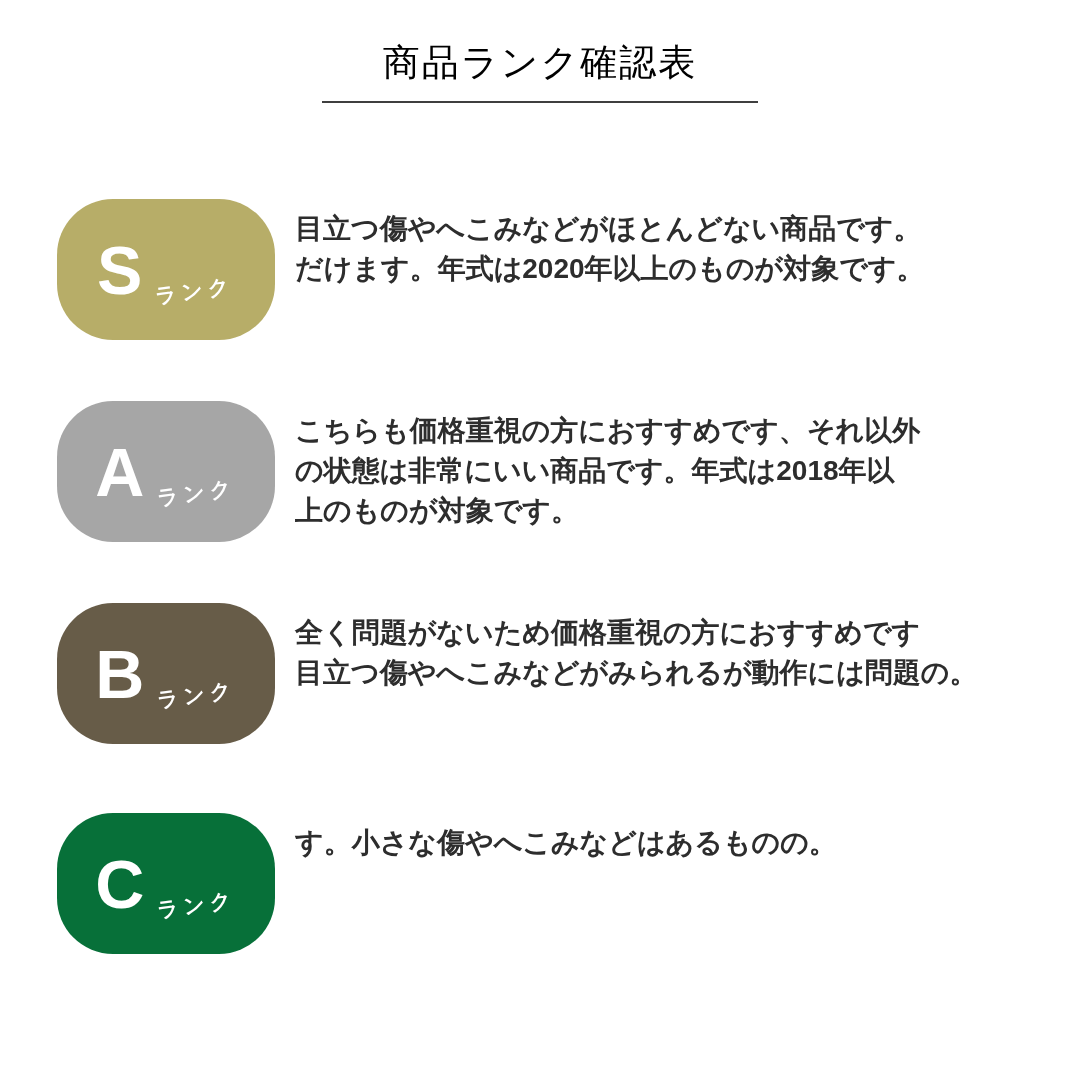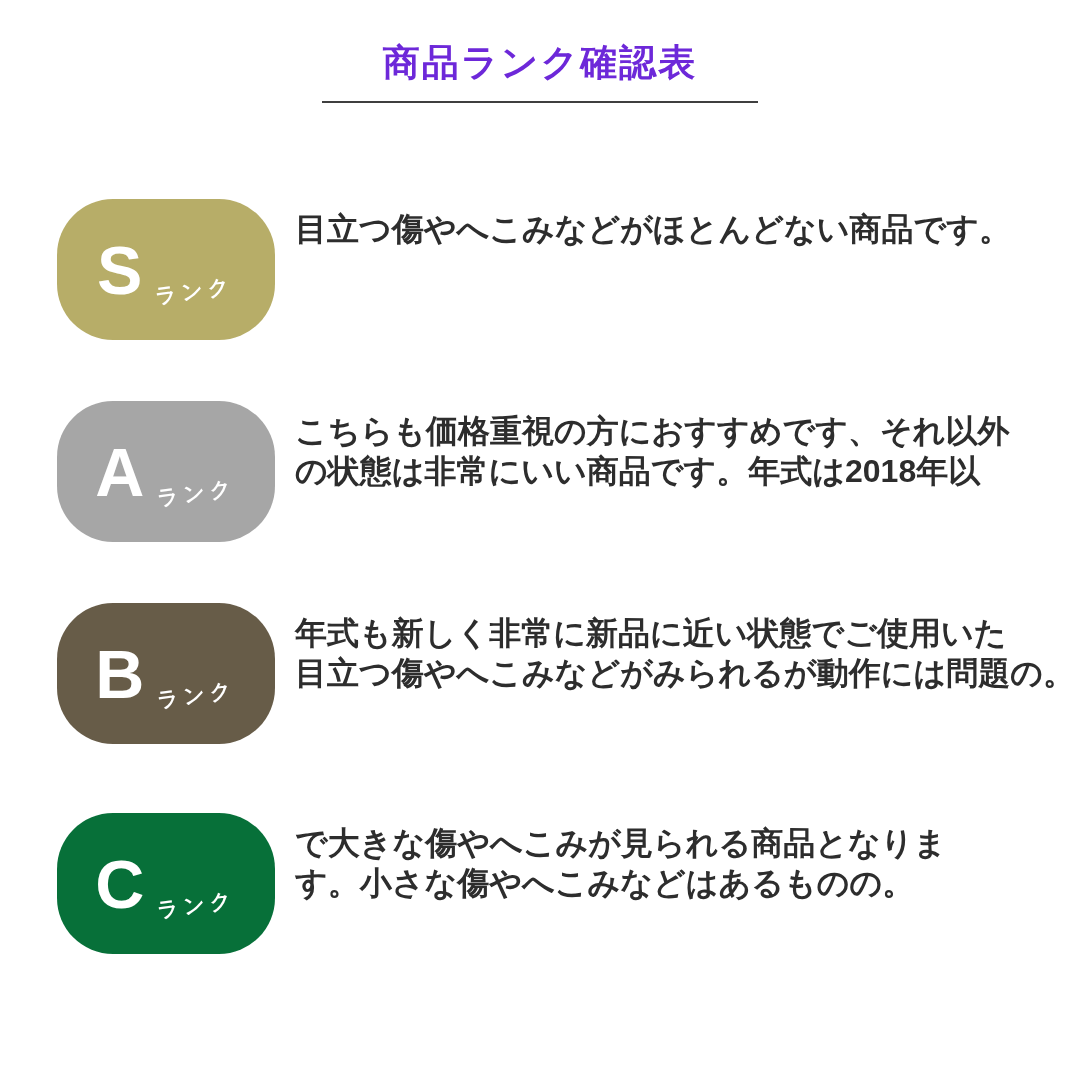--- a/index.html
+++ b/index.html
@@ -21,23 +21,23 @@
   }
 
   
   .header {
     padding-top: 40px;
     text-align: center;
   }
   .page-title {
     margin: 0;
     font-size: 37px;
-    font-weight: bold;
+    font-weight: normal;
     letter-spacing: 2px;
-    color: #6d28d9;
+    color: #000000;
     line-height: 1.25;
   }
   .title-underline {
     width: 436px;
     height: 2px;
     background: #3f3f3f;
     margin: 15px auto 0 auto;
   }
 
   
@@ -75,21 +75,21 @@
     font-weight: bold;
     letter-spacing: 5px;
     margin-left: 13px;
     margin-top: 42px;
     transform: rotate(-8deg);
   }
 
   .rank-desc {
     margin-left: 20px;
     padding-top: 10px;
-    font-size: 32px;
+    font-size: 28px;
     line-height: 40px;
     font-weight: 600;
     color: #2d2d2d;
     white-space: nowrap;
   }
   .desc-line {
     height: 40px;
   }
 </style>
 </head>
@@ -104,50 +104,51 @@
 
   <div class="rank-rows">
 
     <section class="rank-row">
       <div class="rank-badge" style="background-color: rgb(183, 173, 104);">
         <span class="badge-letter">S</span>
         <span class="badge-label">ランク</span>
       </div>
       <div class="rank-desc">
         <div class="desc-line">目立つ傷やへこみなどがほとんどない商品です。</div>
+        <div class="desc-line">だけます。年式は2020年以上のものが対象です。</div>
       </div>
     </section>
 
     <section class="rank-row">
       <div class="rank-badge" style="background-color: rgb(166, 166, 166);">
         <span class="badge-letter">A</span>
         <span class="badge-label">ランク</span>
       </div>
       <div class="rank-desc">
         <div class="desc-line">こちらも価格重視の方におすすめです、それ以外</div>
         <div class="desc-line">の状態は非常にいい商品です。年式は2018年以</div>
+        <div class="desc-line">上のものが対象です。</div>
       </div>
     </section>
 
     <section class="rank-row">
       <div class="rank-badge" style="background-color: rgb(103, 92, 72);">
         <span class="badge-letter">B</span>
         <span class="badge-label">ランク</span>
       </div>
       <div class="rank-desc">
-        <div class="desc-line">年式も新しく非常に新品に近い状態でご使用いた</div>
+        <div class="desc-line">全く問題がないため価格重視の方におすすめです</div>
         <div class="desc-line">目立つ傷やへこみなどがみられるが動作には問題の。</div>
       </div>
     </section>
 
     <section class="rank-row">
       <div class="rank-badge" style="background-color: rgb(7, 112, 57);">
         <span class="badge-letter">C</span>
         <span class="badge-label">ランク</span>
       </div>
       <div class="rank-desc">
-        <div class="desc-line">で大きな傷やへこみが見られる商品となりま</div>
         <div class="desc-line">す。小さな傷やへこみなどはあるものの。</div>
       </div>
     </section>
 
   </div>
 </div>
 
 </body></html>

